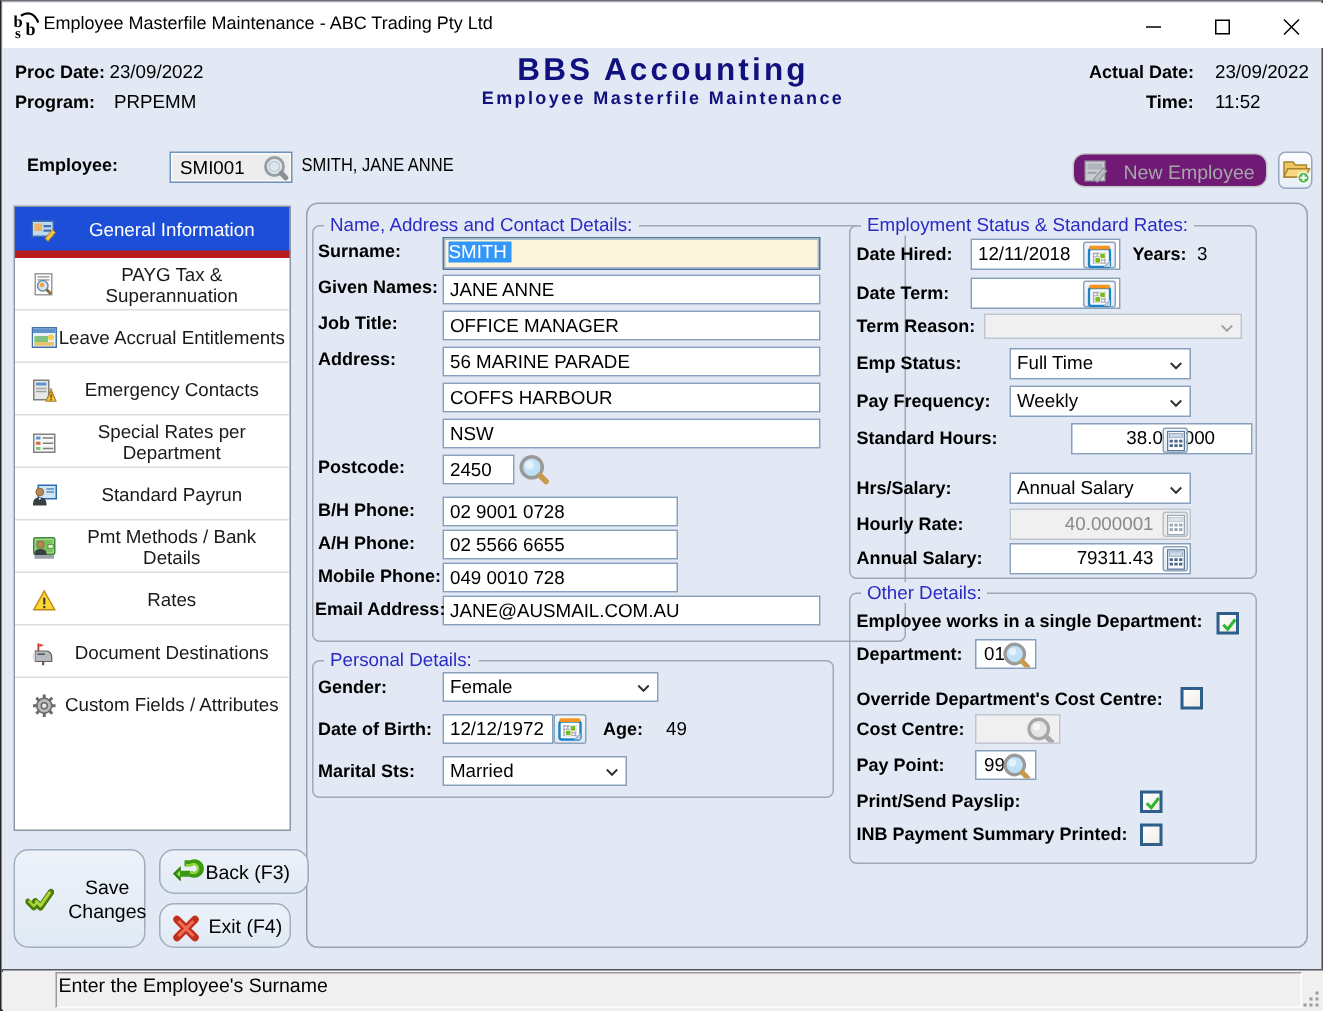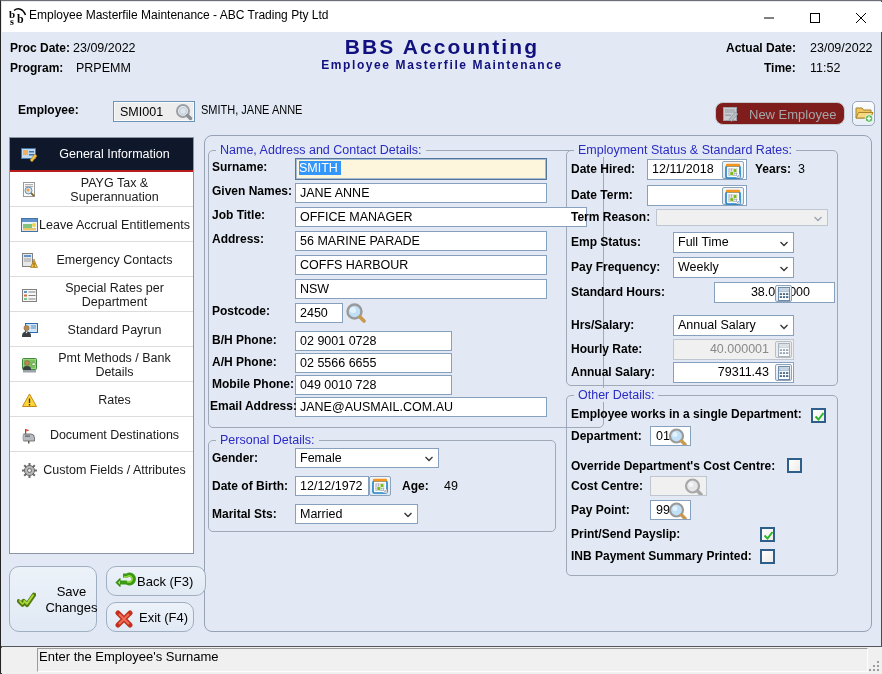--- a/index.html
+++ b/index.html
@@ -9,21 +9,21 @@
 #titlebar { position:absolute; left:1px; top:1px; width:880px; height:30px; background:#ffffff; }
 #titletext { position:absolute; left:30px; top:8px; font-size:12px; color:#000; }
 .capbtn { position:absolute; top:1px; width:46px; height:30px; }
 #tbicon { position:absolute; left:7px; top:6px; width:18px; height:18px; }
 #hdr { position:absolute; left:1px; top:31px; width:880px; height:99px; }
 .lbl { position:absolute; font-weight:bold; white-space:nowrap; }
 .val { position:absolute; white-space:nowrap; font-size:12.5px; }
 #bbs1 { position:absolute; left:0; right:0; top:3px; text-align:center; font-size:21px; font-weight:bold; color:#10107e; letter-spacing:2.1px; }
 #bbs2 { position:absolute; left:0; right:0; top:26px; text-align:center; font-size:12px; font-weight:bold; color:#10107e; letter-spacing:1.6px; }
 #empfield { position:absolute; left:112px; top:100px; width:82px; height:21px; background:#ededee; border:1px solid #6d93b8; box-shadow: inset 0 0 0 1px #fafafa; }
-#newemp { position:absolute; left:714px; top:101px; width:130px; height:23px; background:#7f1d1d; border:1px solid #c6c9cc; border-radius:8px; color:#a4a6a8; font-size:13px; }
+#newemp { position:absolute; left:714px; top:101px; width:130px; height:23px; background:#701a75; border:1px solid #c6c9cc; border-radius:8px; color:#a4a6a8; font-size:13px; }
 #folderbtn { position:absolute; left:851px; top:100px; width:23px; height:25px; background:linear-gradient(#fdfdfe,#e7eef7); border:1px solid #99a8bc; border-radius:5px; }
 #sidebar { position:absolute; left:8px; top:136px; width:185px; height:417px; background:#ffffff; border:1px solid #8b95a3; }
 .sbitem { position:absolute; left:0; width:183px; height:34px; border-bottom:1px solid #dcdcdc; }
 .sbtext { position:absolute; left:27px; right:1px; top:0; height:100%; display:flex; align-items:center; justify-content:center; text-align:center; font-size:12.5px; line-height:14px; color:#1a1a1a; white-space:nowrap; }
 .sbicon { position:absolute; left:11px; top:50%; margin-top:-8px; width:17px; height:17px; }
 #mainpanel { position:absolute; left:203px; top:134px; width:668px; height:497px; border:1px solid #97a3b4; border-radius:8px; }
 .gbox { position:absolute; border:1px solid #9fa9b8; border-radius:5px; }
 .gcap { position:absolute; top:-8px; left:7px; background:#e2e9f4; padding:0 4px; color:#2b2bc4; font-size:12.5px; white-space:nowrap; }
 .fld { position:absolute; background:#fff; border:1px solid #86a0bd; font-size:12.5px; padding:2px 4px; line-height:15px; white-space:nowrap; overflow:hidden; }
 .dis { background:#f0f0f0; border-color:#bfc6cf; color:#8a8a8a; }
@@ -96,21 +96,21 @@
   <div id="folderbtn">
     <svg style="position:absolute;left:2px;top:4px;" width="19" height="17" viewBox="0 0 19 17">
         <path d="M1 2 L7 2 L8.5 4 L16 4 L16 12 L1 12 Z" fill="#f0c45f" stroke="#a8842e"></path>
         <path d="M1 12 L3.5 6.5 L18 6.5 L15.5 12 Z" fill="#f7d880" stroke="#a8842e"></path>
         <circle cx="14" cy="12.5" r="3.8" fill="#52b852" stroke="#fff" stroke-width="0.8"></circle>
         <path d="M14 10.3 V14.7 M11.8 12.5 H16.2" stroke="#fff" stroke-width="1.3"></path>
       </svg>
   </div>
 
   <div id="sidebar">
-    <div class="sbitem" style="top:0px; background:#0f172a; border-bottom:2px solid #b91c1c;">
+    <div class="sbitem" style="top:0px; background:#1d4ed8; border-bottom:5px solid #b91c1c;">
       <svg class="sbicon" viewBox="0 0 17 17">
           <rect x="0.5" y="2.5" width="14" height="10" fill="#bfd9f2" stroke="#4472a8"></rect>
           <rect x="2" y="4" width="5" height="5" fill="#f0b25f"></rect>
           <rect x="8" y="5" width="5" height="1.5" fill="#4472a8"></rect>
           <rect x="8" y="8" width="5" height="1.5" fill="#4472a8"></rect>
           <path d="M9 14 L14 8 L16 10 L11 16 Z" fill="#f4c24a" stroke="#a3731f" stroke-width="0.6"></path>
         </svg>
       <div class="sbtext" style="color:#fff;">General Information</div>
     </div>
     <div class="sbitem" style="top:35px;">
@@ -236,21 +236,21 @@
   <div class="gbox" style="left:565px; top:394px; width:272px; height:181px;">
     <div class="gcap">Other Details:</div>
   </div>
 
   <div id="fields1">
     <div class="lbl" style="left:211px; top:159px;">Surname:</div>
     <div class="fld" style="left:294px; top:157px; width:252px; height:22px; background:#fdf5dc; border:1px solid #54769c; box-shadow:inset 0 0 0 1px #a8bdd4; padding:2px 3px;"><span style="background:#3296fa;color:#fff;">SMITH&nbsp;</span></div>
     <div class="lbl" style="left:211px; top:183px;">Given Names:</div>
     <div class="fld" style="left:294px; top:182px; width:252px; height:20px;">JANE ANNE</div>
     <div class="lbl" style="left:211px; top:207px;">Job Title:</div>
-    <div class="fld" style="left:294px; top:206px; width:292px; height:20px;">OFFICE MANAGER</div>
+    <div class="fld" style="left:294px; top:206px; width:252px; height:20px;">OFFICE MANAGER</div>
     <div class="lbl" style="left:211px; top:231px;">Address:</div>
     <div class="fld" style="left:294px; top:230px; width:252px; height:20px;">56 MARINE PARADE</div>
     <div class="fld" style="left:294px; top:254px; width:252px; height:20px;">COFFS HARBOUR</div>
     <div class="fld" style="left:294px; top:278px; width:252px; height:20px;">NSW</div>
     <div class="lbl" style="left:211px; top:303px;">Postcode:</div>
     <div class="fld" style="left:294px; top:302px; width:48px; height:20px;">2450</div>
     <svg style="position:absolute; left:343px; top:301px;" width="24" height="23" viewBox="0 0 24 23">
         <circle cx="10.5" cy="9.5" r="7" fill="#bfe0f6" stroke="#9a9a9a" stroke-width="2.4"></circle>
         <circle cx="9" cy="8" r="3" fill="#e8f4fc" opacity="0.9"></circle>
         <path d="M16 15 L20 19" stroke="#c89a50" stroke-width="3.8" stroke-linecap="round"></path>

